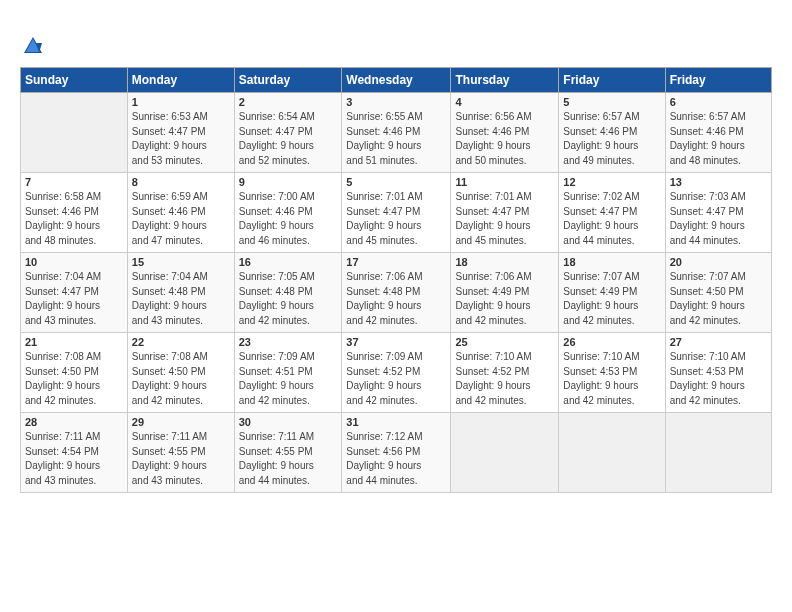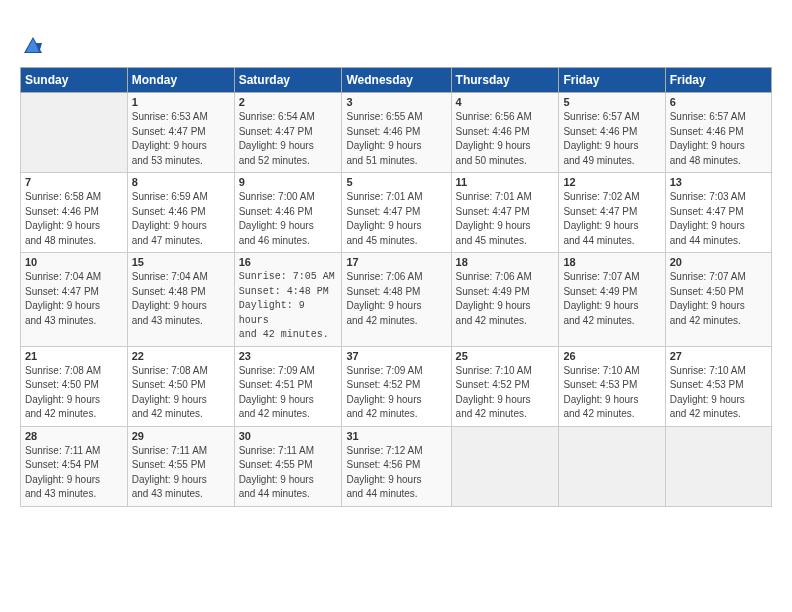--- a/index.html
+++ b/index.html
@@ -245,21 +245,21 @@
           </td>
           <td>
             <span class="day-num">15</span>
             <div class="day-detail" style="white-space: pre-line;">Sunrise: 7:04 AM
 Sunset: 4:48 PM
 Daylight: 9 hours
 and 43 minutes.</div>
           </td>
           <td>
             <span class="day-num">16</span>
-            <div class="day-detail" style="white-space: pre-line; font-family: Liberation Mono, monospace;">Sunrise: 7:05 AM
+            <div class="day-detail" style="white-space: pre-line;">Sunrise: 7:05 AM
 Sunset: 4:48 PM
 Daylight: 9 hours
 and 42 minutes.</div>
           </td>
           <td>
             <span class="day-num">17</span>
             <div class="day-detail" style="white-space: pre-line;">Sunrise: 7:06 AM
 Sunset: 4:48 PM
 Daylight: 9 hours
 and 42 minutes.</div>

